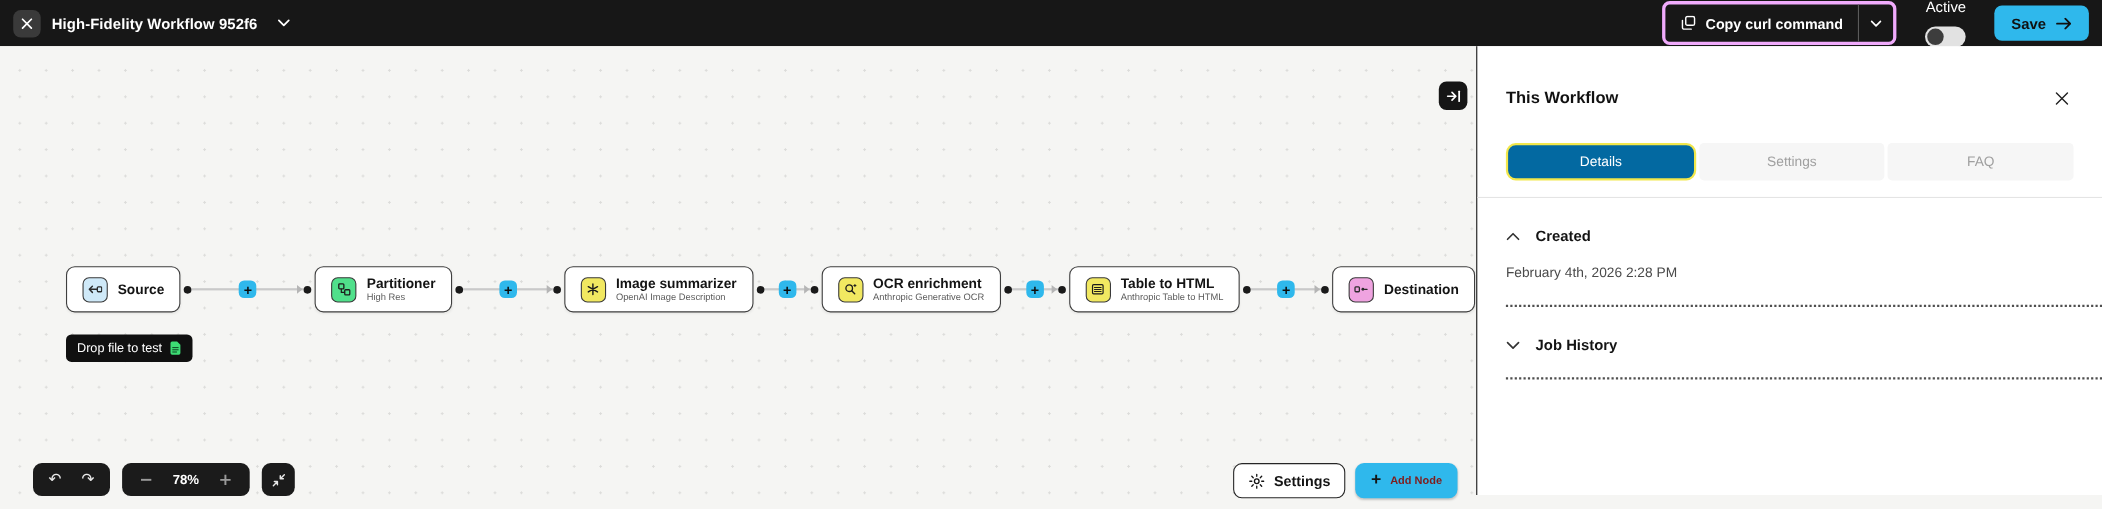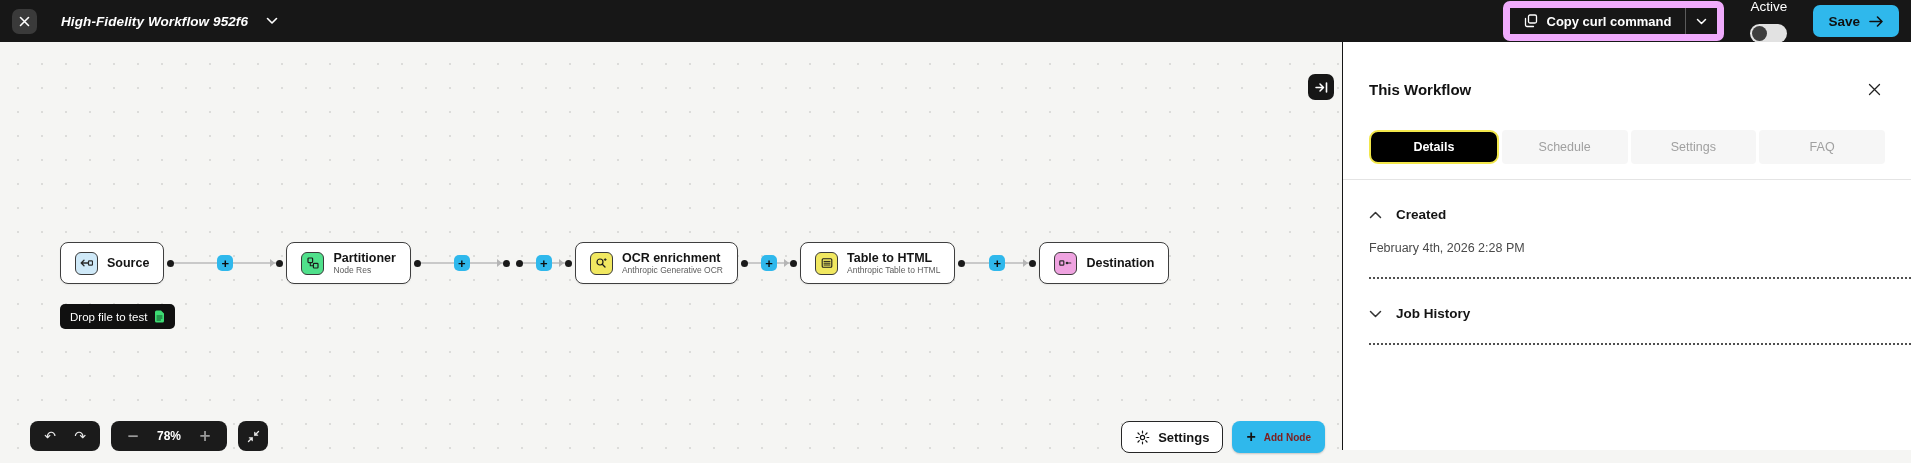--- a/index.html
+++ b/index.html
@@ -5,24 +5,24 @@
   * { margin:0; padding:0; box-sizing:border-box; }
   html,body { width:1911px; height:463px; overflow:hidden; }
   body { font-family:"Liberation Sans", sans-serif; background:#f5f5f3; }
   .app { position:relative; width:1911px; height:463px; }
 
   
   .topbar { position:absolute; top:0; left:0; width:1911px; height:42px; background:#171717;
             display:flex; align-items:center; padding:0 12px; }
   .tb-close { width:25px; height:25px; border-radius:7px; background:#3a3a3a; display:flex;
               align-items:center; justify-content:center; cursor:pointer; flex:0 0 auto; }
-  .tb-title { color:#fff; font-size:13.5px; font-weight:bold; margin-left:24px; letter-spacing:.1px;font-style:italic; }
+  .tb-title { color:#fff; font-size:13.5px; font-weight:bold; margin-left:10px; letter-spacing:.1px; }
   .tb-chevron { margin-left:18px; display:flex; align-items:center; cursor:pointer; }
   .tb-spacer { flex:1; }
-  .curl-group { display:flex; align-items:stretch; height:40px; border:7px solid #f0abfc;
+  .curl-group { display:flex; align-items:stretch; height:40px; border:3px solid #f0abfc;
                 border-radius:7px; overflow:hidden; }
   .curl-main { display:flex; align-items:center; gap:9px; padding:0 14px; cursor:pointer; }
   .curl-main span { color:#fff; font-size:13px; font-weight:bold; }
   .curl-caret { width:32px; display:flex; align-items:center; justify-content:center;
                 border-left:1px solid #5b5b5b; cursor:pointer; }
   .active-wrap { display:flex; align-items:center; gap:10px; margin-left:26px;flex-direction:column; }
   .active-label { color:#fff; font-size:13.5px; }
   .toggle { width:37px; height:19px; border-radius:10px; background:#e2e2e2; position:relative; cursor:pointer; }
   .toggle .knob { position:absolute; left:2px; top:2px; width:15px; height:15px; border-radius:50%; background:#3d3d3d; }
   .save-btn { margin-left:26px; height:32px; padding:0 15px; border-radius:7px; background:#2fb8ec;
@@ -86,21 +86,21 @@
 
   
   .panel { position:absolute; top:42px; right:0; width:569px; height:408px; background:#fff;
            border-left:1px solid #161616; padding:0 26px; }
   .panel-head { margin-top:36px; display:flex; align-items:center; justify-content:space-between; }
   .panel-title { font-size:15px; font-weight:bold; color:#111; }
   .panel-close { width:22px; height:22px; display:flex; align-items:center; justify-content:center; cursor:pointer; }
   .tabs { margin-top:30px; display:flex; gap:3px; height:34px; }
   .tab { flex:1; display:flex; align-items:center; justify-content:center; font-size:12.5px;
          color:#a0a0a0; background:#f6f6f6; border-radius:4px; cursor:pointer; }
-  .tab.active { background:#000000; color:#fff; font-weight:bold; border:2px solid #f2e74b; border-radius:9px; }
+  .tab.active { background:#0369a1; color:#fff; font-weight:normal; border:2px solid #f2e74b; border-radius:9px; }
   .tabs-divider { height:1px; background:#e4e4e4; margin:15px -26px 0 -26px; }
   .section-head { margin-top:27px; display:flex; align-items:center; gap:14px; cursor:pointer; }
   .section-label { font-size:13.5px; font-weight:bold; color:#141414; }
   .section-value { margin-top:19px; font-size:12.5px; color:#4a4a4a; }
   .dotted { margin:22px -26px 0 0; border-top:2px dotted #4f4f4f; height:0; }
   svg { display:block; }
 </style>
 </head>
 <body>
 
@@ -207,32 +207,43 @@
       <div class="node">
         <div class="node-icon ic-green">
           <svg width="12" height="12" viewBox="0 0 12 12">
               <rect x="1" y="1" width="4.6" height="4.6" rx="0.8" fill="none" stroke="#1c1c1c" stroke-width="1.2"></rect>
               <rect x="6.4" y="6.4" width="4.6" height="4.6" rx="0.8" fill="none" stroke="#1c1c1c" stroke-width="1.2"></rect>
               <path d="M3.3 5.6 V8.7 H6.4" stroke="#1c1c1c" stroke-width="1.1" fill="none"></path>
             </svg>
         </div>
         <div class="node-text">
           <div class="node-title">Partitioner</div>
-          <div class="node-sub">Node Res</div>
+          <div class="node-sub">High Res</div>
         </div>
       </div>
 
       <div class="connector c100">
         <div class="c-line"></div>
         <div class="c-dot left"></div>
         <div class="c-arrow"></div>
         <div class="c-dot right"></div>
         <div class="c-plus">+</div>
       </div>
 
+      <div class="node">
+        <div class="node-icon ic-yellow">
+          <svg width="12" height="12" viewBox="0 0 12 12">
+              <path d="M6 1.2 V10.8 M1.8 3.6 L10.2 8.4 M10.2 3.6 L1.8 8.4" stroke="#1c1c1c" stroke-width="1.3" stroke-linecap="round"></path>
+            </svg>
+        </div>
+        <div class="node-text">
+          <div class="node-title">Image summarizer</div>
+          <div class="node-sub">OpenAI Image Description</div>
+        </div>
+      </div>
 
       <div class="connector c62">
         <div class="c-line"></div>
         <div class="c-dot left"></div>
         <div class="c-arrow"></div>
         <div class="c-dot right"></div>
         <div class="c-plus">+</div>
       </div>
 
       <div class="node">
@@ -343,21 +354,20 @@
         <span>
           <svg width="13" height="13" viewBox="0 0 13 13">
               <path d="M1.5 1.5 L11.5 11.5 M11.5 1.5 L1.5 11.5" stroke="#222" stroke-width="1.3" stroke-linecap="round"></path>
             </svg>
         </span>
       </div>
     </div>
 
     <div class="tabs">
       <div class="tab active">Details</div>
-      <div class="tab">Schedule</div>
       <div class="tab">Settings</div>
       <div class="tab">FAQ</div>
     </div>
 
     <div class="tabs-divider"></div>
 
     <div class="section-head">
       <span>
         <svg width="13" height="8" viewBox="0 0 13 8">
             <path d="M1.5 6.5 L6.5 1.5 L11.5 6.5" stroke="#333" stroke-width="1.5" fill="none" stroke-linecap="round" stroke-linejoin="round"></path>

